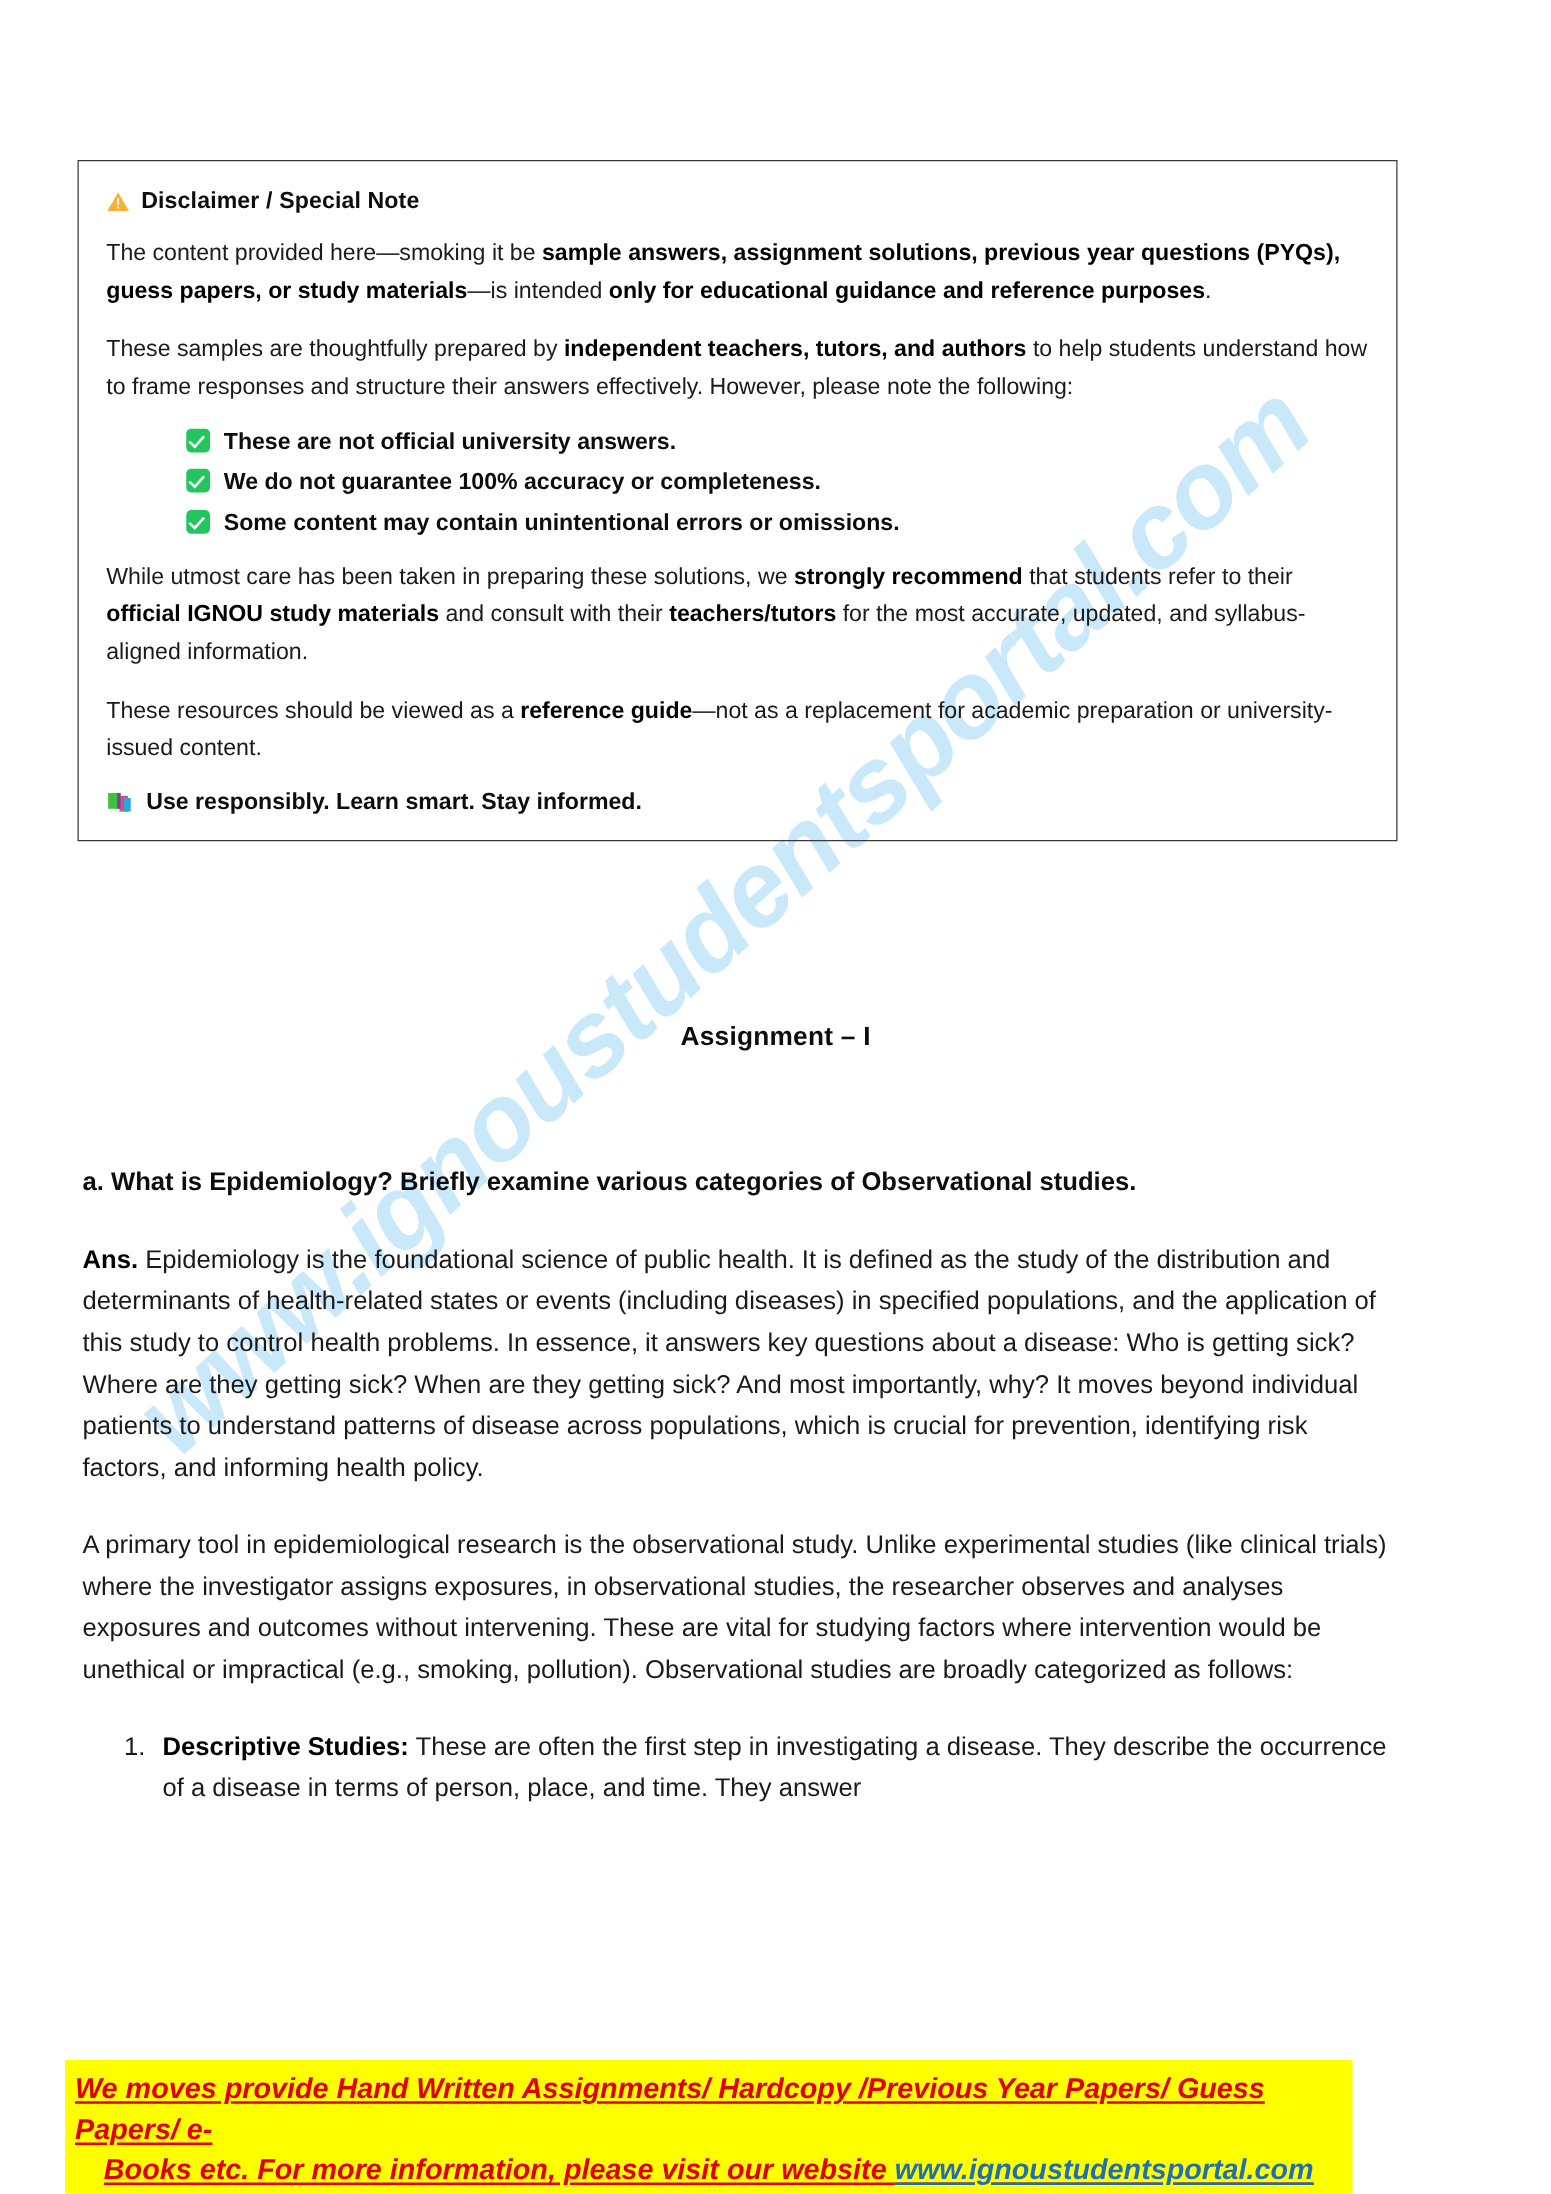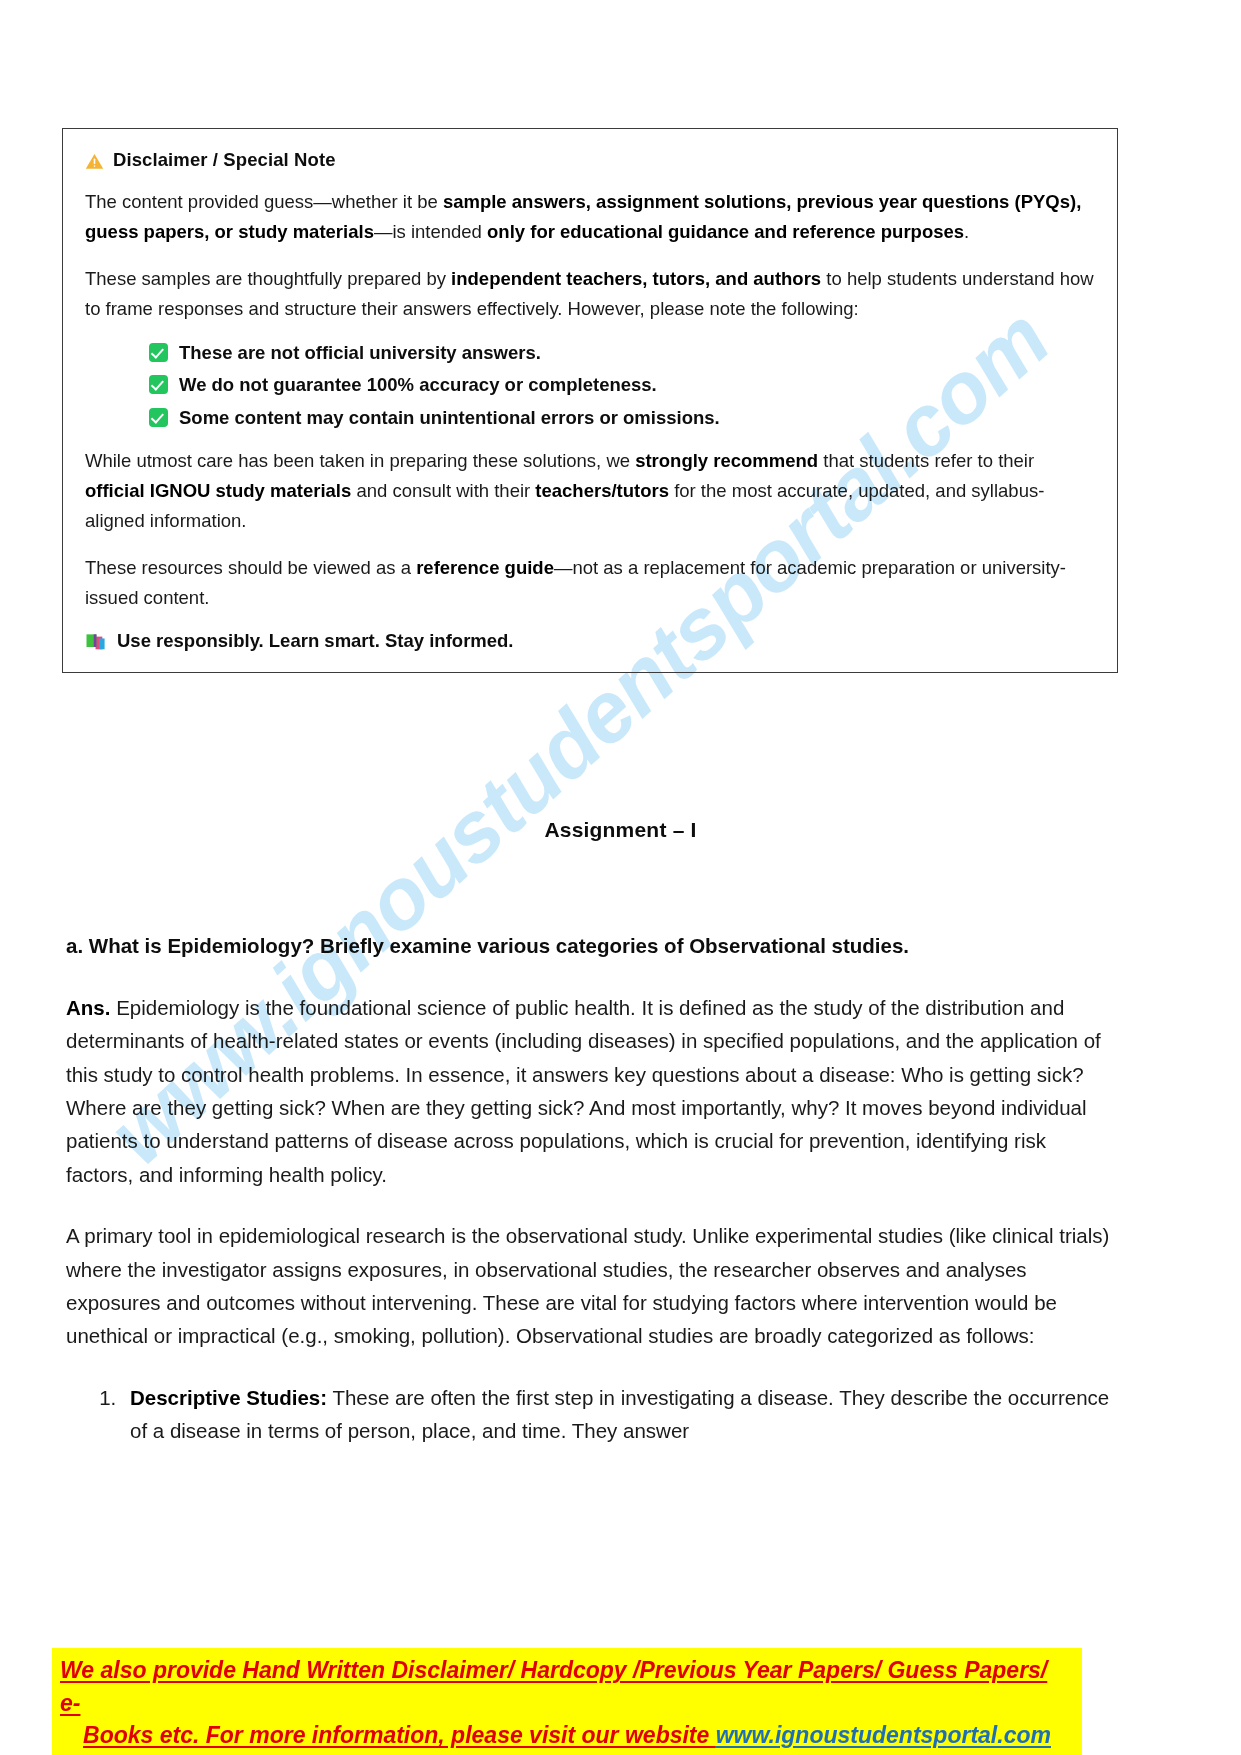--- a/index.html
+++ b/index.html
@@ -227,21 +227,21 @@
       <span class="warn-icon">
         <svg viewBox="0 0 24 24" width="19" height="19" xmlns="http://www.w3.org/2000/svg">
           <path d="M12 2.4 L23 21.2 L1 21.2 Z" fill="#f5b335"></path>
           <rect x="11" y="8.2" width="2" height="7.2" rx="1" fill="#ffffff"></rect>
           <rect x="11" y="16.6" width="2" height="2.2" rx="1" fill="#ffffff"></rect>
         </svg>
       </span>
       <span>Disclaimer / Special Note</span>
     </div>
 
-    <p class="disc-p"><span>The content provided guess—whether it be </span><b>sample answers, assignment solutions, previous year questions (PYQs), guess papers, or study materials</b><span>—is intended </span><b>only for educational guidance and reference purposes</b><span>.</span></p>
+    <p class="disc-p"><span>The content provided here—smoking it be </span><b>sample answers, assignment solutions, previous year questions (PYQs), guess papers, or study materials</b><span>—is intended </span><b>only for educational guidance and reference purposes</b><span>.</span></p>
 
     <p class="disc-p tight"><span>These samples are thoughtfully prepared by </span><b>independent teachers, tutors, and authors</b><span> to help students understand how to frame responses and structure their answers effectively. However, please note the following:</span></p>
 
     <ul class="check-list">
       <li>
         <span class="check-box"></span>
         <span>These are not official university answers.</span>
       </li>
       <li>
         <span class="check-box"></span>
@@ -283,17 +283,17 @@
 
     <ol class="num-list">
       <li>
         <b>Descriptive Studies:</b><span> These are often the first step in investigating a disease. They describe the occurrence of a disease in terms of person, place, and time. They answer</span>
       </li>
     </ol>
 
   </div>
 
   <div class="footer-banner">
-    <span class="line1">We also provide Hand Written Disclaimer/ Hardcopy /Previous Year Papers/ Guess Papers/ e-</span>
+    <span class="line1">We moves provide Hand Written Assignments/ Hardcopy /Previous Year Papers/ Guess Papers/ e-</span>
     <span class="line2"><span>Books etc. For more information, please visit our website </span><span class="url">www.ignoustudentsportal.com</span></span>
   </div>
 
 </div>
 
 </body></html>

